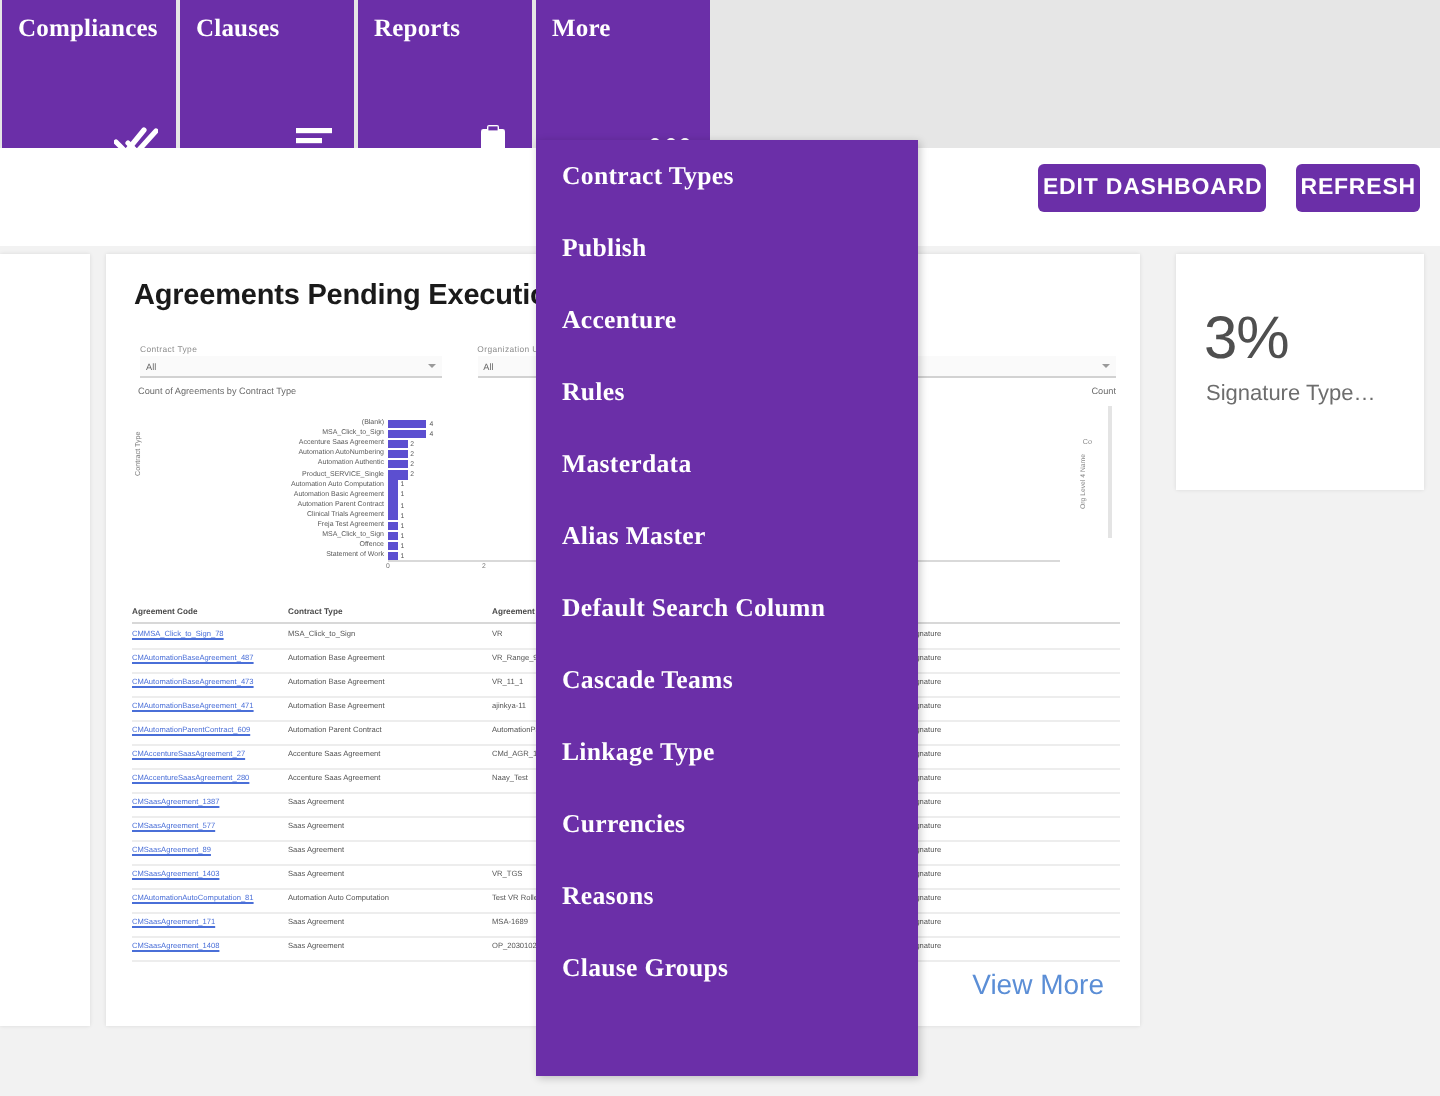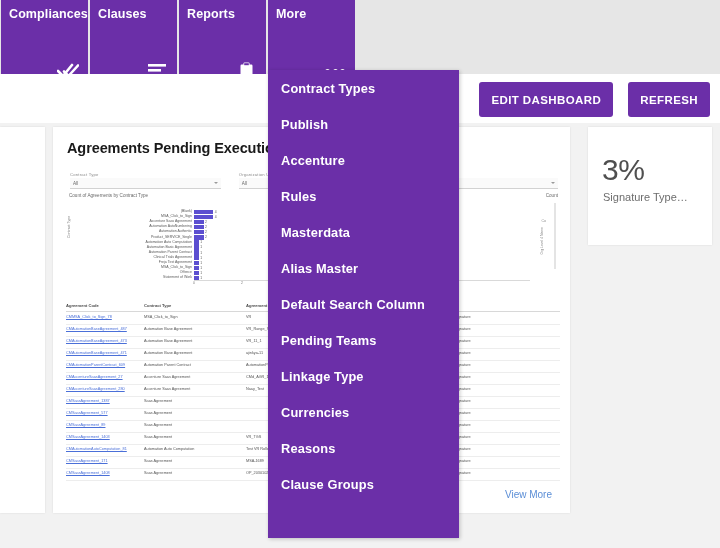--- a/index.html
+++ b/index.html
@@ -20,20 +20,21 @@
     align-items: flex-start;
   }
   .nav-tile {
     position: relative;
     width: 87px; height: 88px;
     margin-right: 2px;
     background: #6b2fa8;
     color: #ffffff;
     cursor: pointer;
     flex: 0 0 auto;
+    font-family: Liberation Serif, serif;
   }
   .nav-tile:first-child { margin-left: 1px; }
   .nav-tile .nav-label {
     position: absolute; top: 7px; left: 8px;
     font-size: 12.5px; font-weight: bold;
     letter-spacing: 0.1px;
     white-space: nowrap;
   }
   .nav-tile .nav-icon {
     position: absolute; right: 8px; bottom: 5px;
@@ -52,20 +53,21 @@
   .dots i { width: 5px; height: 5px; border-radius: 50%; background: #fff; display: block; }
 
   
   .dropdown {
     position: absolute;
     left: 268px; top: 70px;
     width: 191px; height: 468px;
     background: #6b2fa8;
     z-index: 40;
     box-shadow: 1px 1px 4px rgba(0,0,0,0.22);
+    font-family: Liberation Serif, serif;
   }
   .dd-item {
     position: relative;
     height: 36px;
     display: flex; align-items: center;
     padding: 0 14px 0 13px;
     color: #ffffff;
     font-size: 12.8px;
     font-weight: bold;
     letter-spacing: 0.15px;
@@ -89,22 +91,22 @@
   }
   .action-bar .btns {
     position: absolute; right: 10px; top: 8px;
     display: flex; gap: 15px;
   }
   .btn {
     background: #6b2fa8;
     color: #ffffff;
     border: none;
     border-radius: 3px;
-    height: 35px;
-    padding: 0 12px;
+    height: 24px;
+    padding: 0 2px;
     font-family: "Liberation Sans", sans-serif;
     font-size: 11.5px;
     font-weight: bold;
     letter-spacing: 0.4px;
     cursor: pointer;
   }
 
   
   .body-bg {
     position: absolute; top: 123px; left: 0;
@@ -241,21 +243,21 @@
   .tbl-row div { font-size: 3.8px; color: #555; line-height: 4.8px; }
   .c1 { width: 78px; padding-right: 4px; }
   .c2 { width: 102px; padding-right: 4px; }
   .c3 { width: 110px; padding-right: 4px; }
   .c4 { width: 78px; padding-right: 4px; }
   .c5 { width: 90px; }
   .lnk { color: #4a6fd8; text-decoration: underline; word-break: break-all; cursor: pointer; }
 
   .view-more {
     position: absolute; right: 18px; bottom: 13px;
-    font-size: 10px; color: #5b8ed6; cursor: pointer;
+    font-size: 14px; color: #5b8ed6; cursor: pointer;
   }
 
   
   .kpi-num {
     position: absolute; left: 14px; top: 26px;
     font-size: 30px; color: #4f4f4f; font-weight: normal;
     letter-spacing: -0.5px;
   }
   .kpi-cap {
     position: absolute; left: 15px; top: 64px;
@@ -577,21 +579,21 @@
       <div class="dd-item">
         <span class="dd-label">Masterdata</span>
       </div>
       <div class="dd-item">
         <span class="dd-label">Alias Master</span>
       </div>
       <div class="dd-item">
         <span class="dd-label">Default Search Column</span>
       </div>
       <div class="dd-item">
-        <span class="dd-label">Pending Teams</span>
+        <span class="dd-label">Cascade Teams</span>
       </div>
       <div class="dd-item">
         <span class="dd-label">Linkage Type</span>
       </div>
       <div class="dd-item">
         <span class="dd-label">Currencies</span>
       </div>
       <div class="dd-item">
         <span class="dd-label">Reasons</span>
       </div>

